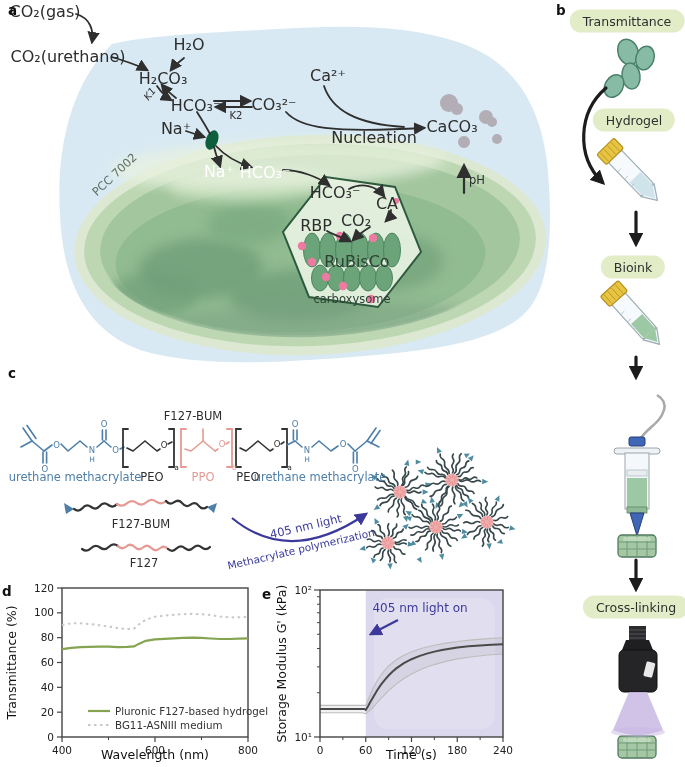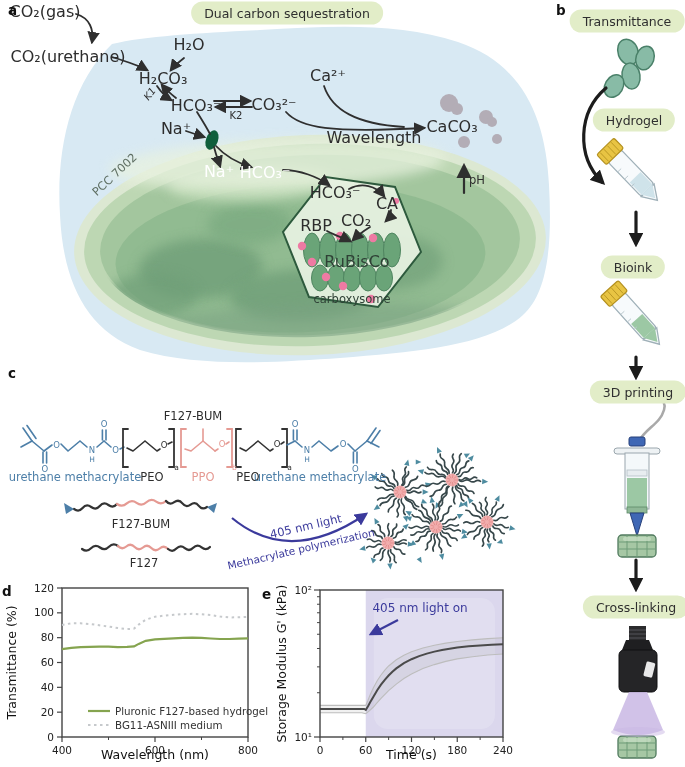--- a/index.html
+++ b/index.html
@@ -450,38 +450,36 @@
         <polygon points="421.7216085676214,562.9319044902405 416.6665970333873,559.3303548236735 421.03926995334064,556.7627298592668" fill="#4e8ca0"></polygon>
       </g>
   </svg>
 
   <div class="plabel" style="left:8px;top:2px">a</div>
   <div class="plabel" style="left:556px;top:2px">b</div>
   <div class="plabel" style="left:8px;top:365px">c</div>
   <div class="plabel" style="left:2px;top:583px">d</div>
   <div class="plabel" style="left:262px;top:586px">e</div>
 
-  <div class="pill" style="left:287px;top:13px">Dual carbon sequestration</div>
   <div class="pill" style="left:627px;top:21px">Transmittance</div>
   <div class="pill" style="left:634px;top:120px">Hydrogel</div>
   <div class="pill" style="left:633px;top:267px">Bioink</div>
-  <div class="pill" style="left:638px;top:392px">3D printing</div>
   <div class="pill" style="left:636px;top:607px">Cross-linking</div>
 
   <div class="lbl" style="left:45px;top:12px">CO₂(gas)</div>
   <div class="lbl" style="left:68px;top:57px">CO₂(urethane)</div>
   <div class="lbl" style="left:189px;top:45px">H₂O</div>
   <div class="lbl" style="left:163px;top:79px">H₂CO₃</div>
   <div class="lbl sm" style="left:150px;top:94px;transform:translate(-50%,-50%) rotate(-52deg);font-style:italic">K1</div>
   <div class="lbl" style="left:196px;top:106px">HCO₃⁻</div>
   <div class="lbl sm" style="left:236px;top:116px">K2</div>
   <div class="lbl" style="left:274px;top:105px">CO₃²⁻</div>
   <div class="lbl" style="left:328px;top:76px">Ca²⁺</div>
   <div class="lbl" style="left:452px;top:127px">CaCO₃</div>
-  <div class="lbl" style="left:374px;top:138px">Wavelength</div>
+  <div class="lbl" style="left:374px;top:138px">Nucleation</div>
   <div class="lbl" style="left:176px;top:129px">Na⁺</div>
   <div class="lbl white" style="left:219px;top:172px">Na⁺</div>
   <div class="lbl white" style="left:265px;top:173px">HCO₃⁻</div>
   <div class="lbl graylbl" style="left:115px;top:175px;transform:translate(-50%,-50%) rotate(-43deg);font-size:11.5px">PCC 7002</div>
   <div class="lbl" style="left:335px;top:193px">HCO₃⁻</div>
   <div class="lbl" style="left:387px;top:204px">CA</div>
   <div class="lbl" style="left:356px;top:221px">CO₂</div>
   <div class="lbl" style="left:316px;top:226px">RBP</div>
   <div class="lbl greenish" style="left:357px;top:262px">RuBisCo</div>
   <div class="lbl greenish" style="left:352px;top:300px;font-size:11.5px">carboxysome</div>

